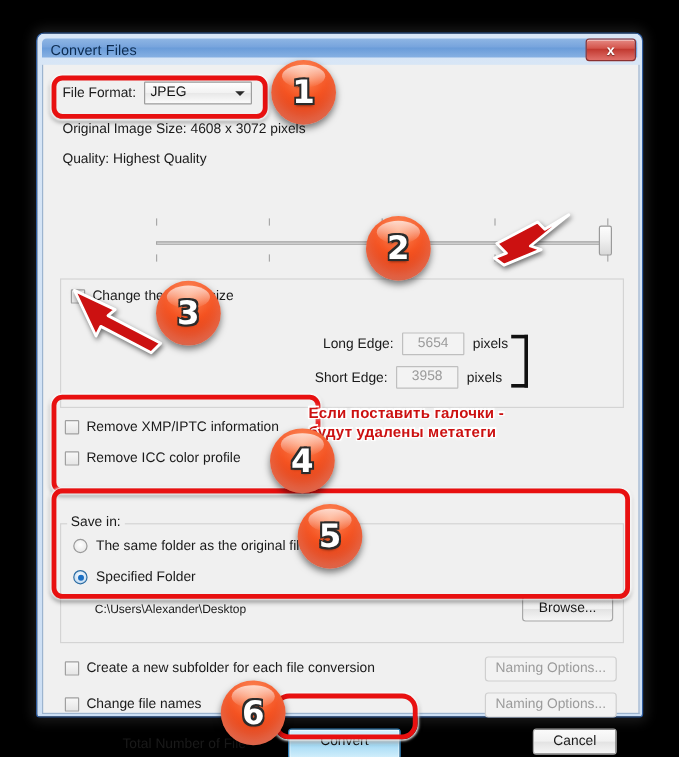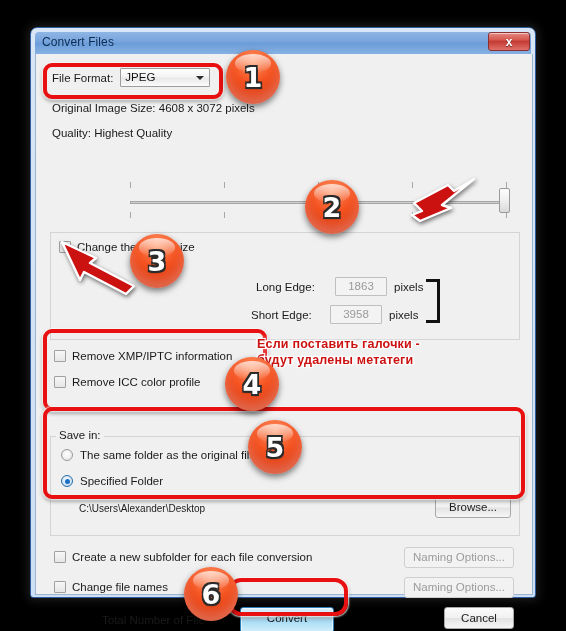--- a/index.html
+++ b/index.html
@@ -14,21 +14,21 @@
   .window{
     position:absolute;left:30px;top:27px;width:506px;height:571px;
     background:linear-gradient(to bottom,#d8e6f6 0%,#cddff4 100%);
     border:1px solid #2f5c9e;
     border-radius:7px 7px 3px 3px;
     box-shadow:0 0 10px 3px rgba(255,255,255,.10);
     box-sizing:border-box;
     padding:4px 4px 5px 4px;
   }
   .titlebar{
-    height:22px;position:relative;
+    height:16px;position:relative;
     background:linear-gradient(to bottom,#8fb6e4 0%,#77a4dd 45%,#6a9cd9 50%,#87b1e3 100%);
     border-radius:4px 4px 0 0;
   }
   .title-text{
     position:absolute;left:7px;top:3px;font-size:12px;color:#0c2b50;
     letter-spacing:.1px;
   }
   .close-btn{
     position:absolute;right:1px;top:0px;width:42px;height:19px;
     border-radius:3px;border:1px solid #8a3030;
@@ -86,21 +86,21 @@
     width:12px;height:12px;border:1px solid #a0a0a0;box-sizing:border-box;
     background:linear-gradient(to bottom,#f7f7f7,#e6e6e6);display:inline-block;
     vertical-align:-2px;cursor:pointer;border-radius:1px;
   }
   .cb-row{display:flex;align-items:center;gap:6px;}
   .chg-size{position:absolute;left:8px;top:8px;}
 
   .edge-row{position:absolute;display:flex;align-items:center;gap:7px;}
   .edge-row.r1{left:205px;top:44px;}
   .edge-row.r2{left:200px;top:72px;}
-  .edge-label{font-size:11.5px;color:#1a1a1a;width:72px;}
+  .edge-label{font-size:11.5px;color:#1a1a1a;width:72px;text-align:right;}
   .num-field{
     width:52px;height:19px;box-sizing:border-box;
     background:#f3f3f3;border:1px solid #bfbfbf;border-radius:1px;
     font-size:11.5px;color:#9a9a9a;text-align:center;line-height:16px;
   }
   .bracket{
     position:absolute;left:375px;top:46px;width:14px;height:44px;
     border:3px solid #111;border-left:none;box-sizing:border-box;
   }
 
@@ -231,21 +231,21 @@
       </div>
 
       <div class="grp-resize">
         <div class="cb-row chg-size">
           <span class="cb"></span>
           <span class="lbl">Change the image size</span>
         </div>
 
         <div class="edge-row r1">
           <span class="edge-label">Long Edge:</span>
-          <span class="num-field">1863</span>
+          <span class="num-field">5654</span>
           <span class="lbl">pixels</span>
         </div>
 
         <div class="edge-row r2">
           <span class="edge-label">Short Edge:</span>
           <span class="num-field">3958</span>
           <span class="lbl">pixels</span>
         </div>
 
         <div class="bracket"></div>

